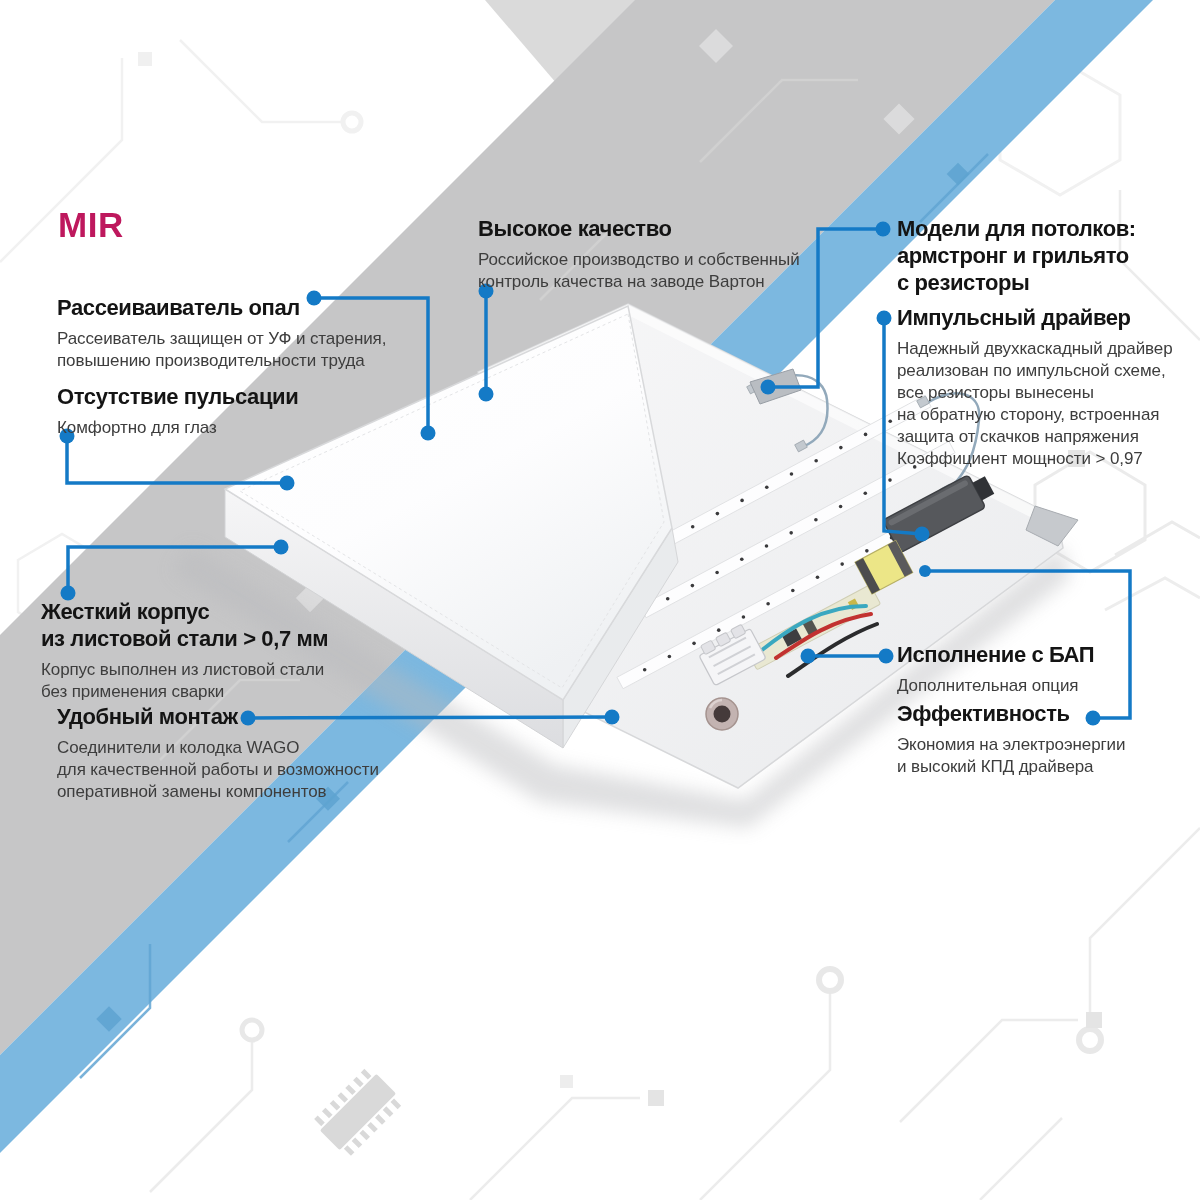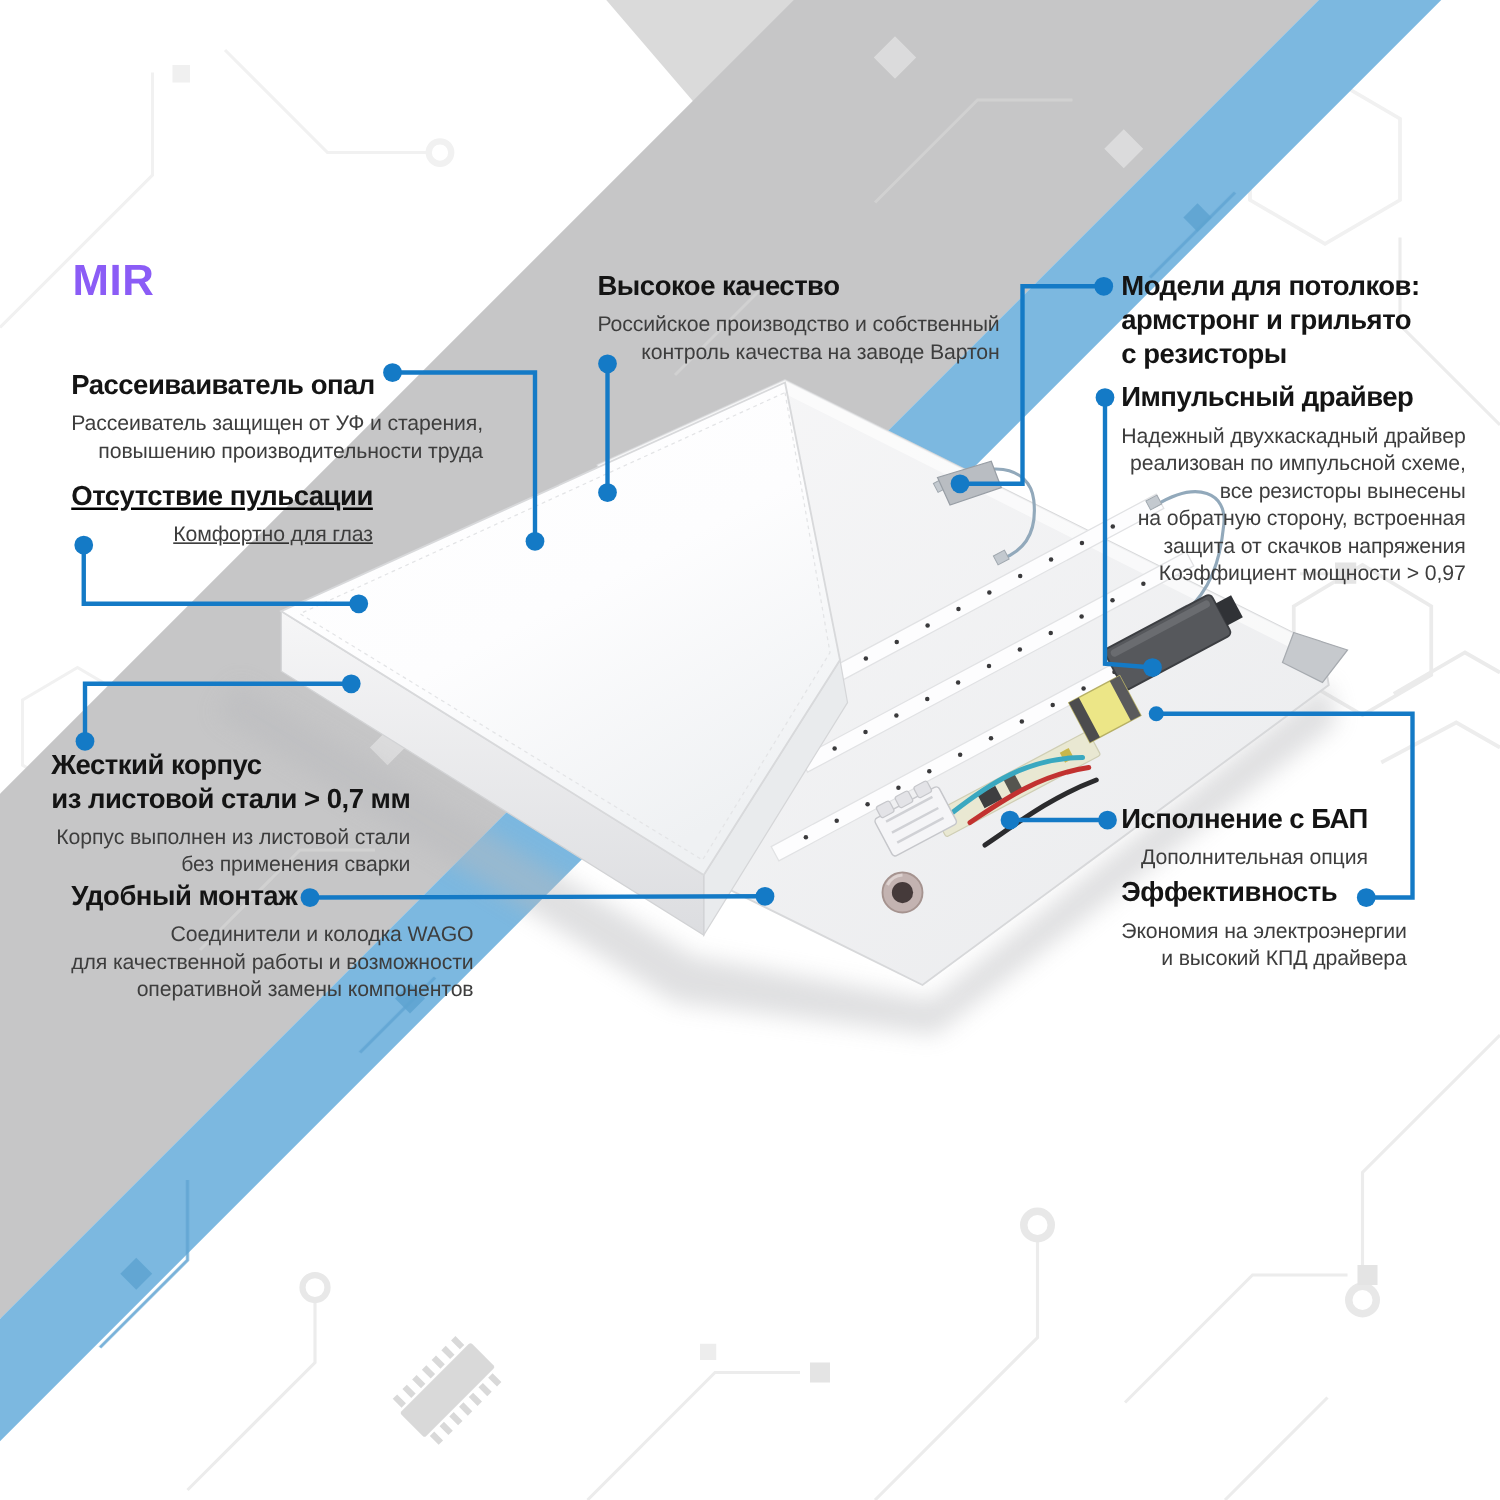--- a/index.html
+++ b/index.html
@@ -10,25 +10,25 @@
   }
   #scene{position:absolute;left:0;top:0;width:1200px;height:1200px;}
   .callout{position:absolute;z-index:5;}
   .callout h2{
     margin:0;font-size:22px;line-height:27px;font-weight:bold;
     color:#141414;letter-spacing:-0.4px;white-space:nowrap;
   }
   .callout .body{margin-top:7px;}
   .callout .body div{
     font-size:17px;line-height:22px;color:#3d3d3d;
-    letter-spacing:-0.1px;white-space:nowrap;text-align:right;
+    letter-spacing:-0.1px;white-space:nowrap;
   }
   #logo{
     position:absolute;left:58px;top:205px;z-index:5;
-    font-size:35px;font-weight:bold;color:#8b5cf6;letter-spacing:0.5px;
+    font-size:35px;font-weight:bold;color:#be185d;letter-spacing:0.5px;
   }
 </style>
 </head>
 <body>
 
 <svg id="scene" viewBox="0 0 1200 1200" xmlns="http://www.w3.org/2000/svg">
   <defs>
     <linearGradient id="diffGrad" x1="0" y1="0" x2="0.6" y2="1">
       <stop offset="0" stop-color="#ffffff"></stop>
       <stop offset="0.55" stop-color="#fdfdfe"></stop>
@@ -265,21 +265,21 @@
 <div id="logo">MIR</div>
 
 <div class="callout" style="left:57px;top:294px;">
   <h2>Рассеиваиватель опал</h2>
   <div class="body">
     <div>Рассеиватель защищен от УФ и старения,</div>
     <div>повышению производительности труда</div>
   </div>
 </div>
 
-<div class="callout" style="left:57px;top:383px;text-decoration:underline;">
+<div class="callout" style="left:57px;top:383px;">
   <h2>Отсутствие пульсации</h2>
   <div class="body">
     <div>Комфортно для глаз</div>
   </div>
 </div>
 
 <div class="callout" style="left:478px;top:215px;">
   <h2>Высокое качество</h2>
   <div class="body">
     <div>Российское производство и собственный</div>

